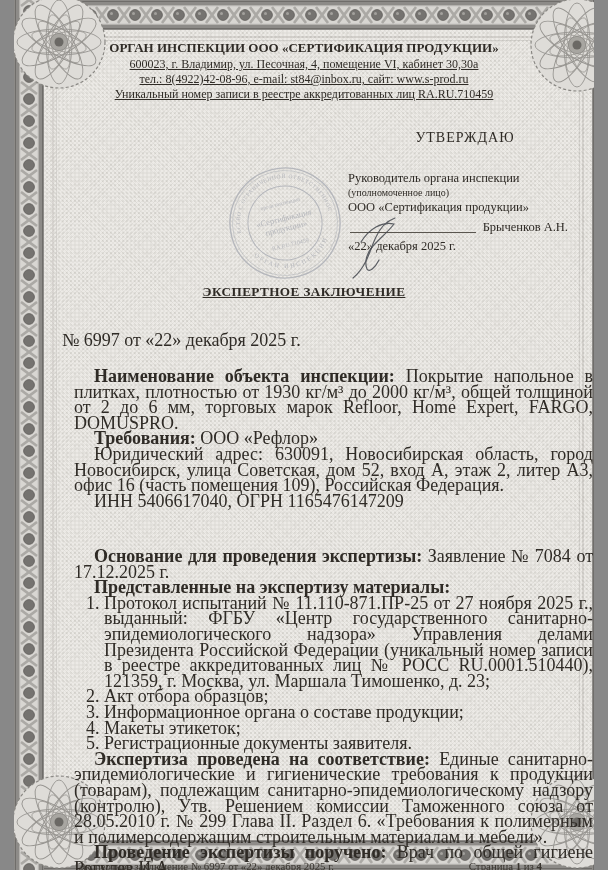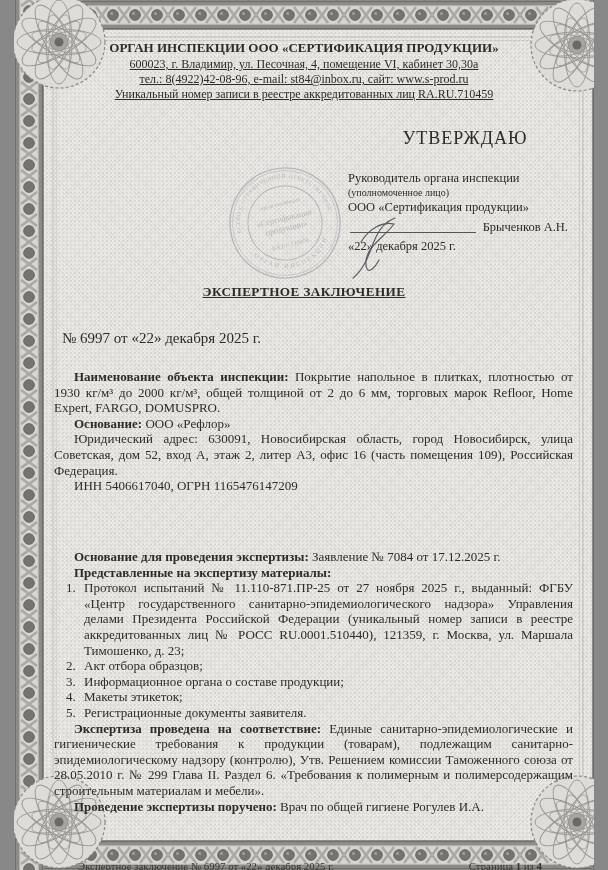--- a/index.html
+++ b/index.html
@@ -14,33 +14,33 @@
       #eceae6;
   }
   .border-svg{position:absolute;inset:0;z-index:1;pointer-events:none;}
   .abs{position:absolute;z-index:2;}
   
   .header{top:40px;left:0;right:0;text-align:center;line-height:15px;}
   .header .h1{font-weight:bold;font-size:13px;margin-bottom:2px;}
   .header .h2{font-size:12px;text-decoration:underline;}
   
   .approve{top:131px;left:334px;width:234px;font-size:12.5px;line-height:14px;z-index:3;}
-  .approve .aw{text-align:center;font-size:18px;letter-spacing:1px;margin-bottom:26px;}
+  .approve .aw{text-align:center;font-size:14px;letter-spacing:1px;margin-bottom:26px;}
   .approve .ctr{}
   .approve .note{font-size:10px;margin-top:1px;}
   .approve .sigrow{display:flex;align-items:flex-start;margin-top:6px;padding-right:14px;}
   .approve .sigline{flex:1;border-bottom:1px solid #5a564f;margin:0 7px 3px 2px;height:12px;}
   .approve .date{text-align:left;padding-right:10px;margin-top:3px;}
   .stamp{top:163px;left:211px;width:120px;height:120px;z-index:2;}
   .sig-svg{top:212px;left:323px;width:150px;height:72px;z-index:4;}
   
   .title{top:284px;left:0;right:0;text-align:center;font-weight:bold;font-size:13.2px;letter-spacing:.4px;text-decoration:underline;}
-  .docnum{top:330px;left:48px;font-size:15px;}
-  
-  .body{left:40px;width:519px;font-size:13px;line-height:15.6px;font-family:Liberation Serif, serif;}
+  .docnum{top:330px;left:48px;font-size:18px;}
+  
+  .body{left:60px;width:519px;font-size:18px;line-height:15.6px;font-family:Liberation Serif, serif;}
   .b1{top:369px;}
   .b2{top:549px;}
   .body p{margin:0;text-align:justify;text-indent:20px;}
   b,.bold{font-weight:bold;}
   .mli{display:flex;align-items:flex-start;}
   .mnum{flex:none;width:16px;margin-left:12px;text-align:left;}
   .mtxt{flex:1;text-align:justify;margin-left:2px;}
   
   .footer{top:820px;left:64px;right:52px;display:flex;justify-content:space-between;font-size:10.8px;color:#38342e;margin-top:40px;}
 </style>
@@ -162,21 +162,21 @@
       <path d="M58 6 C 50 9, 43 16, 39 25 C 35 33, 33 41, 29 49 C 26 55, 21 62, 16 66"></path>
       <path d="M24 30 C 32 17, 45 9, 57 12 C 51 20, 43 26, 36 34 C 30 41, 27 50, 30 57 C 32 61, 38 56, 42 48"></path>
     </g>
   </svg>
 
   <div class="abs title">ЭКСПЕРТНОЕ ЗАКЛЮЧЕНИЕ</div>
   <div class="abs docnum">№ 6997 от «22» декабря 2025 г.</div>
 
   <div class="abs body b1">
     <p><b>Наименование объекта инспекции:</b> <span>Покрытие напольное в плитках, плотностью от 1930 кг/м³ до 2000 кг/м³, общей толщиной от 2 до 6 мм, торговых марок Refloor, Home Expert, FARGO, DOMUSPRO.</span></p>
-    <p><b>Основание:</b> <span>ООО «Рефлор»</span></p>
+    <p><b>Требования:</b> <span>ООО «Рефлор»</span></p>
     <p>Юридический адрес: 630091, Новосибирская область, город Новосибирск, улица Советская, дом 52, вход А, этаж 2, литер А3, офис 16 (часть помещения 109), Российская Федерация.</p>
     <p>ИНН 5406617040, ОГРН 1165476147209</p>
   </div>
 
   <div class="abs body b2">
     <p><b>Основание для проведения экспертизы:</b> <span>Заявление № 7084 от 17.12.2025 г.</span></p>
     <p><b>Представленные на экспертизу материалы:</b></p>
     <div>
       <div class="mli">
         <span class="mnum">1.</span>

